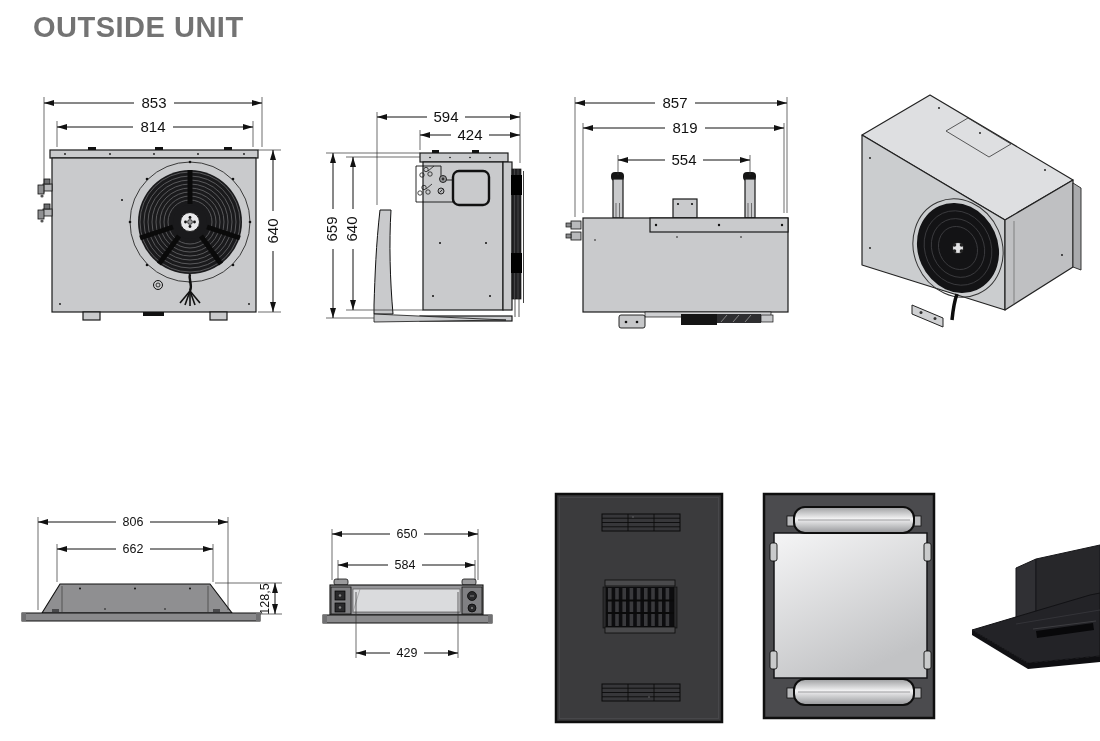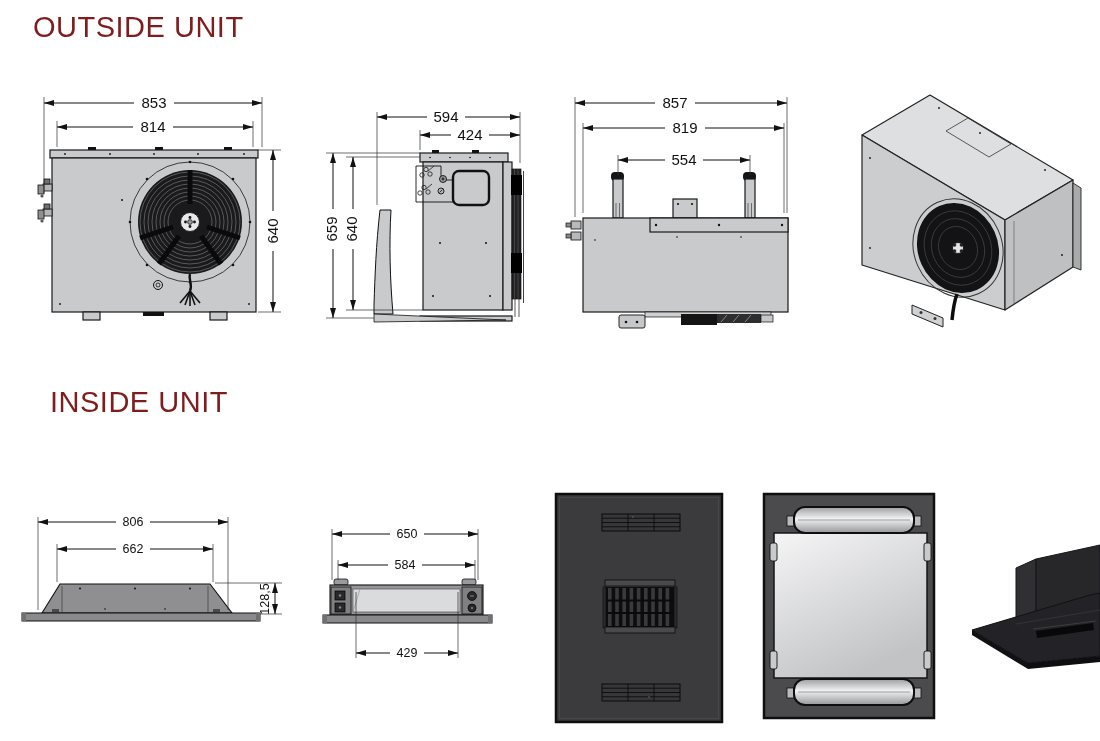--- a/index.html
+++ b/index.html
@@ -1,42 +1,41 @@
 <!DOCTYPE html>
 <html><head>
 <meta charset="utf-8">
 <style>
   html,body{margin:0;padding:0;background:#ffffff;}
   #screen{
     position:relative;width:1100px;height:741px;background:#ffffff;
     overflow:hidden;font-family:"Liberation Sans","DejaVu Sans",sans-serif;
   }
   .sec-title{
-    position:absolute;font-weight:normal;font-size:29px;letter-spacing:.5px;
-    color:#7f1d1d;white-space:nowrap;
+    position:absolute;font-weight:bold;font-size:29px;letter-spacing:.5px;
+    color:#737373;white-space:nowrap;
   }
   .view{position:absolute;}
   
   .dim{stroke:#111111;stroke-width:1;}
   .ext{stroke:#2e2e2e;stroke-width:0.7;}
   .dtxt{font-family:"Liberation Sans","DejaVu Sans",sans-serif;font-size:15px;fill:#111111;}
   .dtxt-s{font-family:"Liberation Sans","DejaVu Sans",sans-serif;font-size:12.5px;fill:#111111;}
   .lblbg{fill:#ffffff;}
   .body{fill:#C9CACC;stroke:#1a1a1a;stroke-width:1.2;}
   .thin{stroke:#1a1a1a;stroke-width:0.8;fill:none;}
   .scr{fill:#111111;}
 </style>
 </head>
 <body>
 
 <div id="screen">
 
   <div class="sec-title" style="left:33px;top:11px;">OUTSIDE UNIT</div>
 
-  <div class="sec-title" style="left:50px;top:386px;">INSIDE UNIT</div>
 
   <svg class="view" style="left:30px;top:85px;" width="280" height="250" viewBox="0 0 280 250">
     <defs>
       <marker id="arF" markerWidth="11" markerHeight="8" refX="10" refY="4" orient="auto-start-reverse" markerUnits="userSpaceOnUse">
         <path d="M0,1 L10,4 L0,7 Z" fill="#111"></path>
       </marker>
     </defs>
 
     <g>
       <rect class="body" x="20" y="65" width="208" height="8"></rect>

